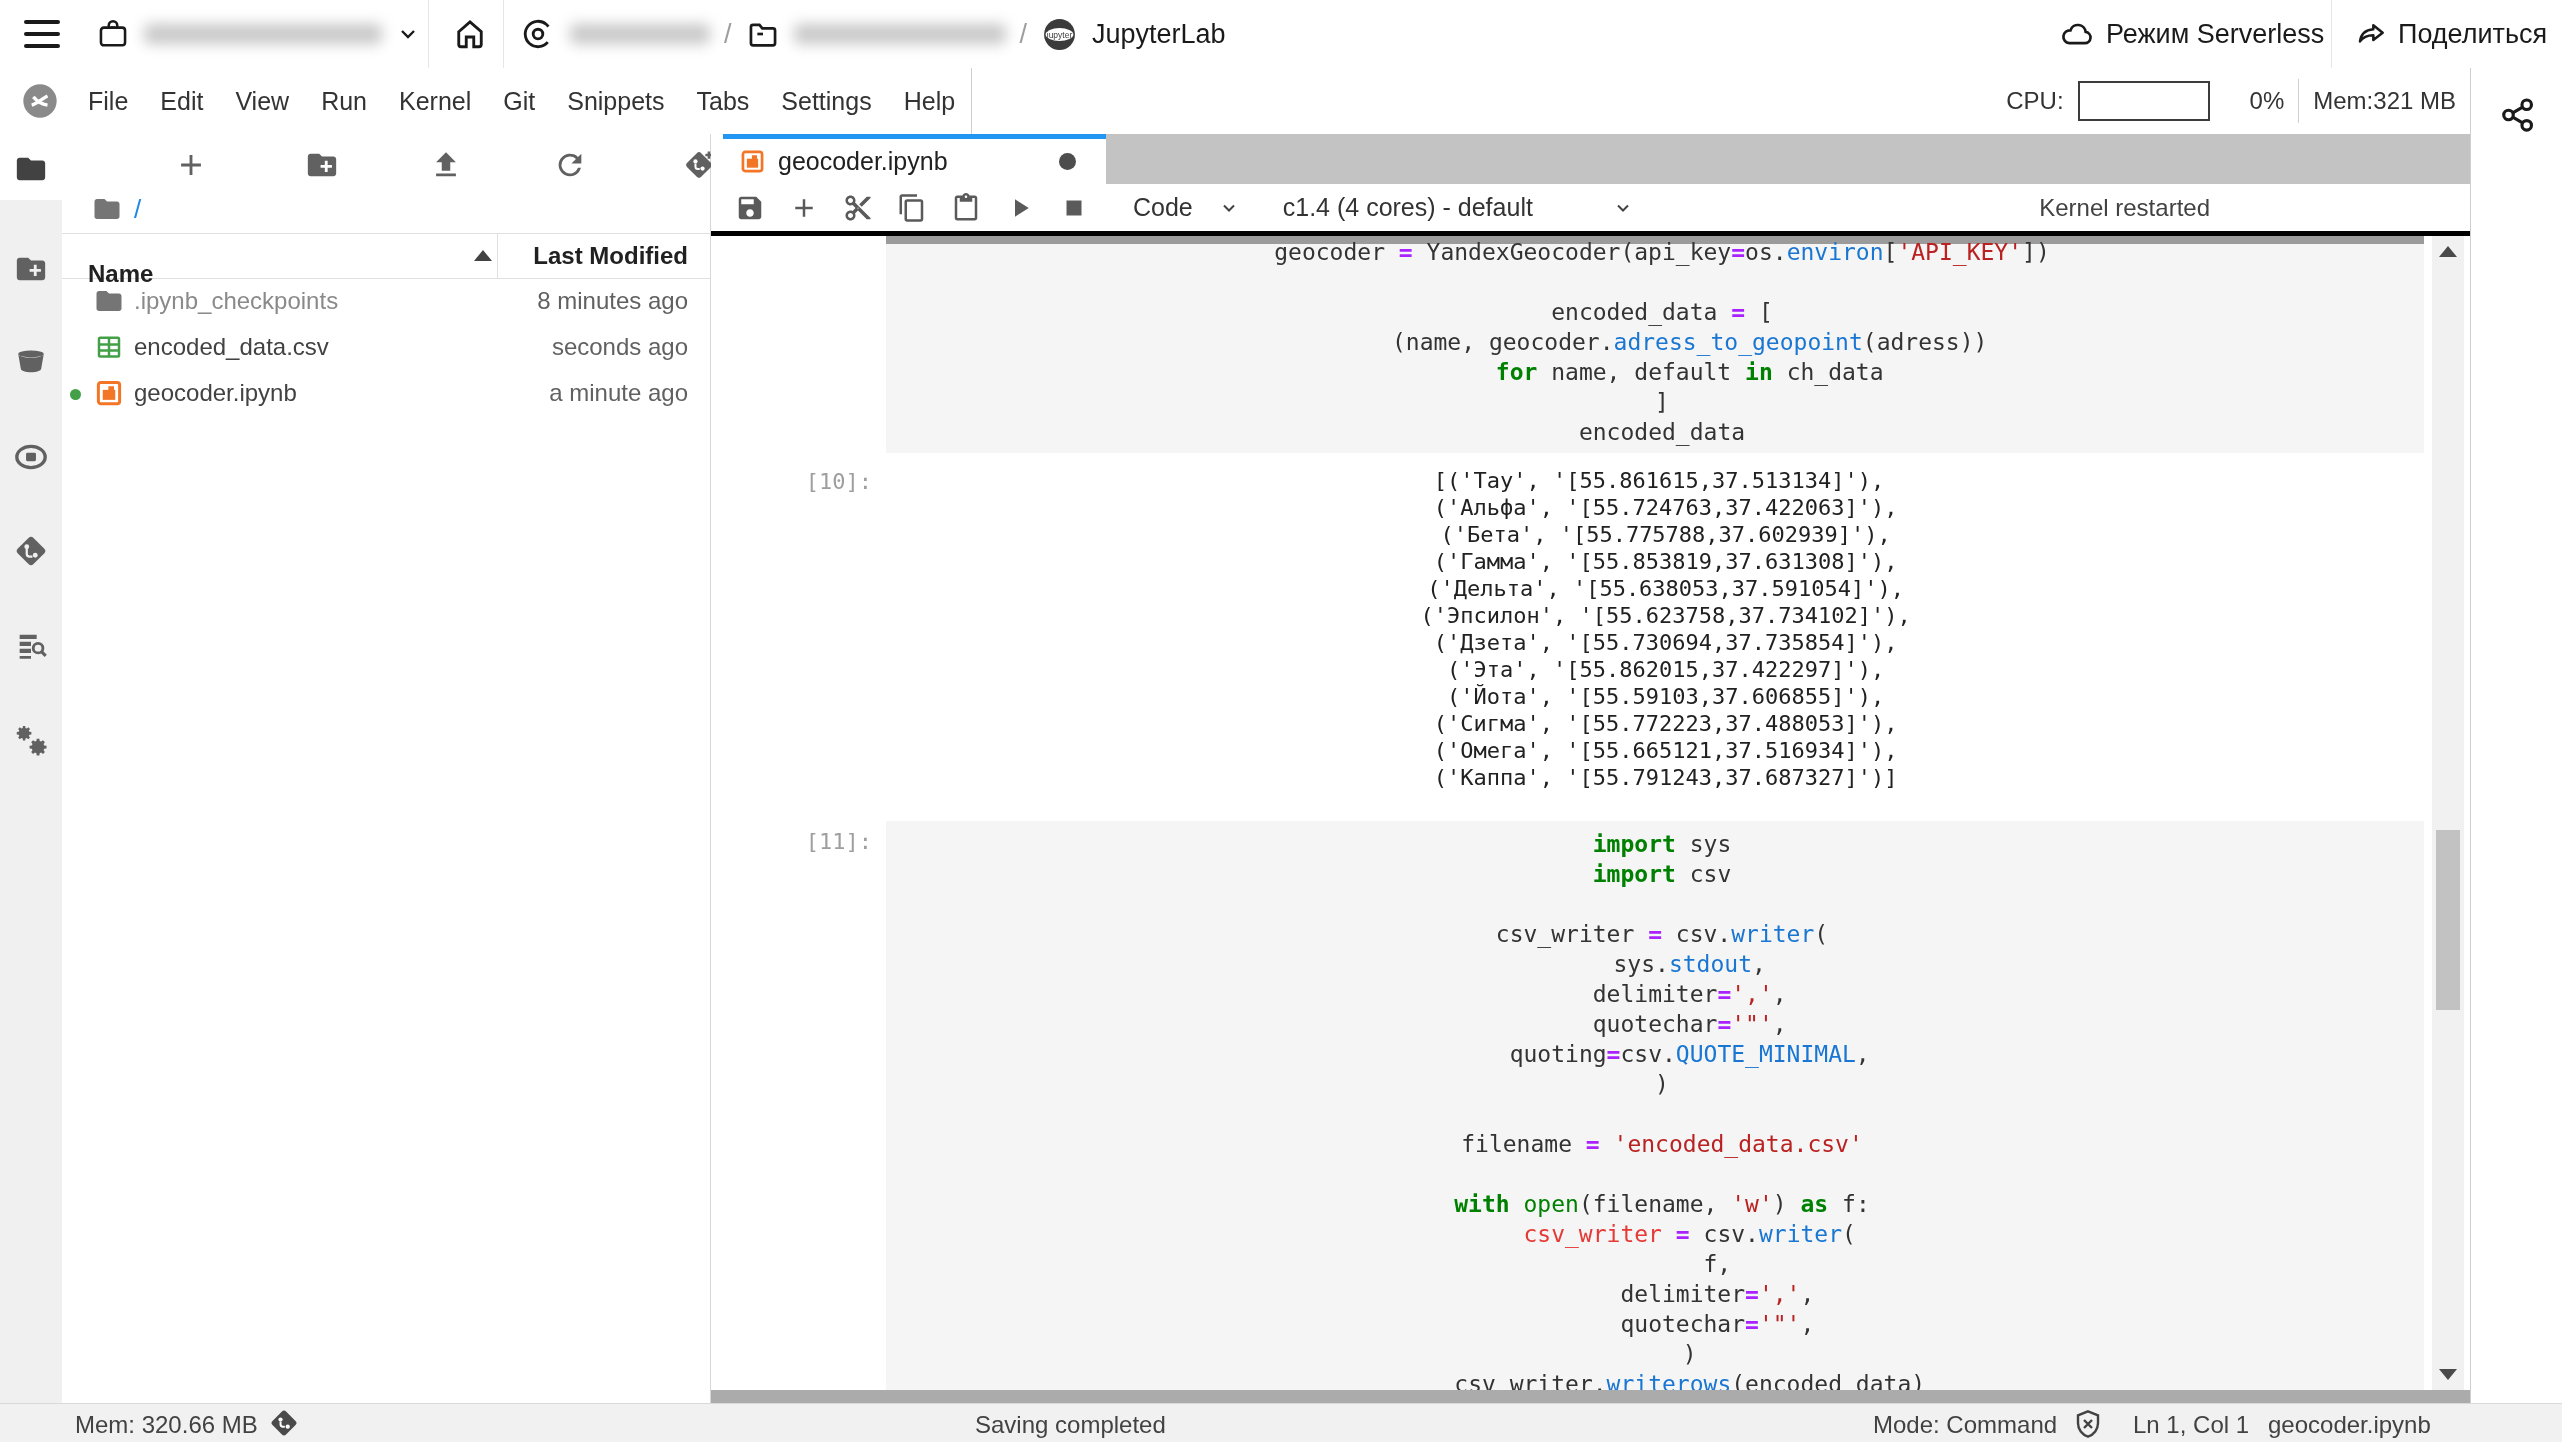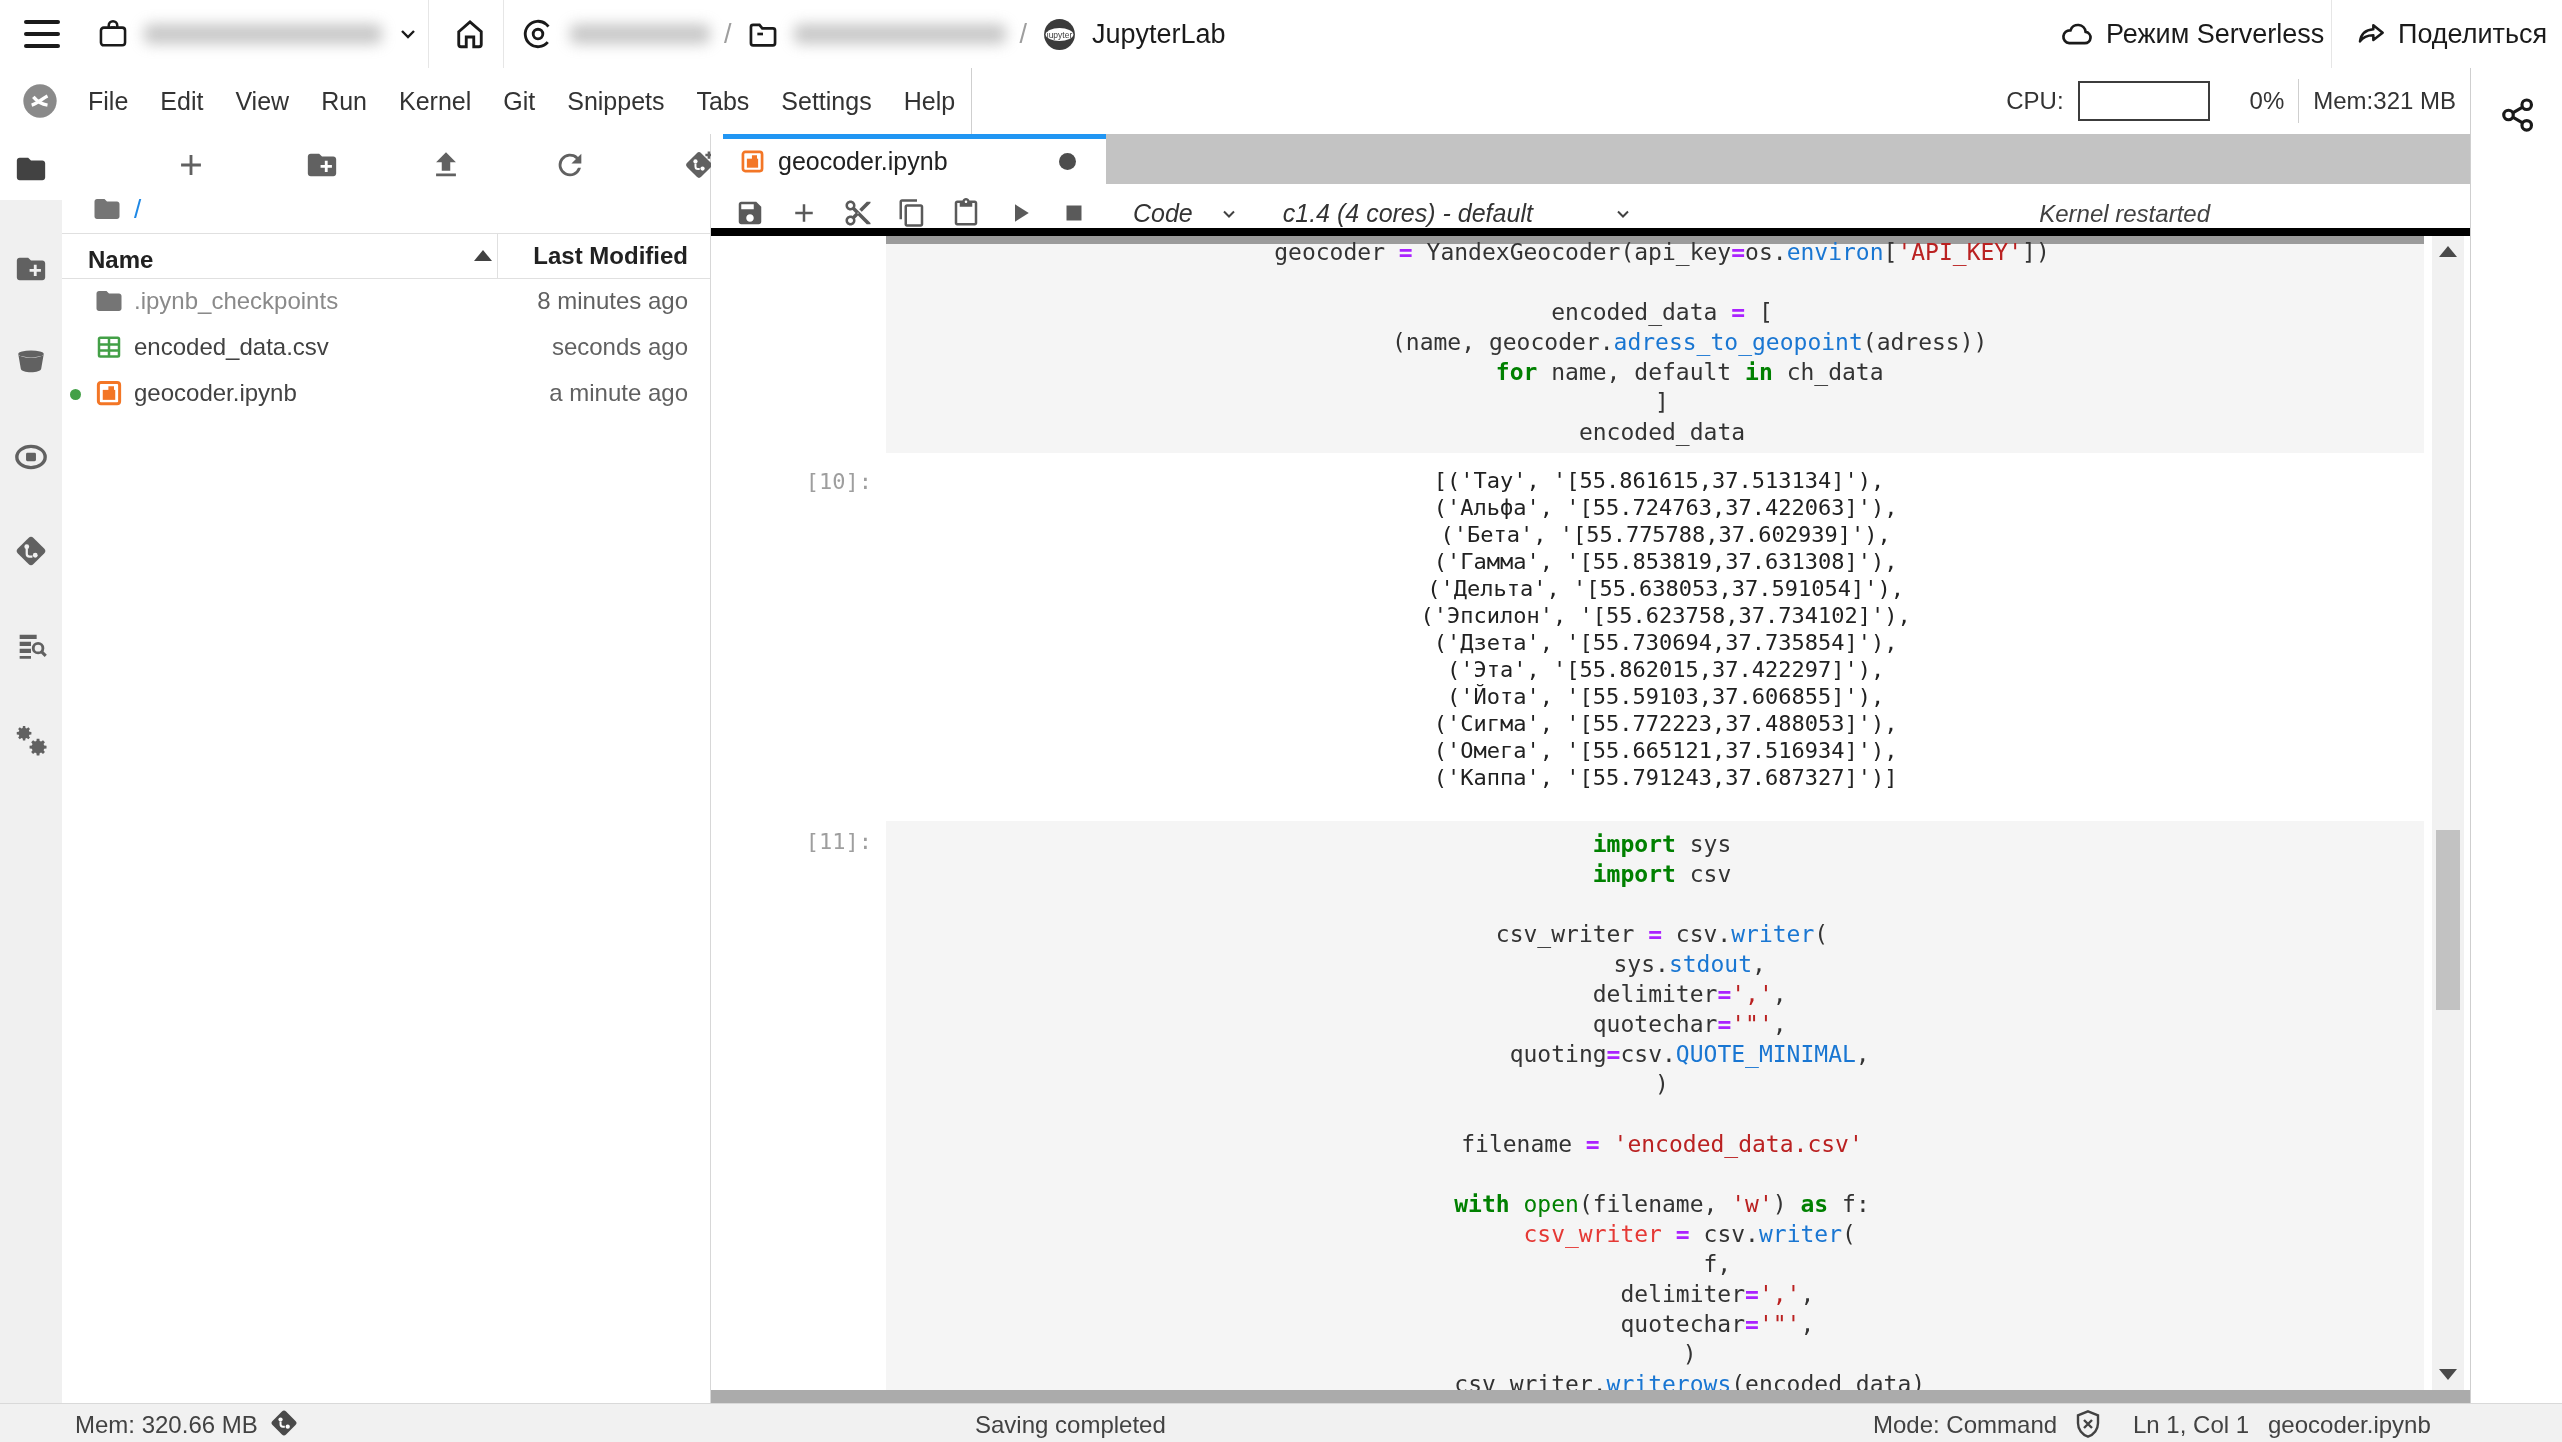--- a/index.html
+++ b/index.html
@@ -31,41 +31,41 @@
   #activitybar{left:0;top:134px;width:62px;height:1270px;background:#fff;}
   #activitybar .gray{position:absolute;left:0;top:66px;width:62px;height:1204px;background:#f0f0f0;}
   .act-icon{position:absolute;left:14px;width:34px;height:34px;cursor:pointer;}
 
   
   #filebrowser{left:62px;top:134px;width:648px;height:1270px;background:#fff;border-right:1px solid #d7d7d7;}
   .fb-toolbar-icon{position:absolute;top:14px;width:34px;height:34px;cursor:pointer;}
   #fb-crumb{position:absolute;left:30px;top:58px;height:34px;display:flex;align-items:center;gap:12px;}
   #fb-crumb .slash{color:#1e88e5;font-size:26px;}
   #fb-header{position:absolute;left:0;top:99px;width:648px;height:44px;border-top:1px solid #e0e0e0;border-bottom:1px solid #e0e0e0;}
-  #fb-header .hname{position:absolute;left:26px;top:12px;font-size:24px;font-weight:bold;color:#212121;}
+  #fb-header .hname{position:absolute;left:26px;top:26px;font-size:24px;font-weight:bold;color:#212121;}
   #fb-header .hmod{position:absolute;right:22px;top:8px;font-size:24px;font-weight:bold;color:#212121;}
   #fb-header .sort-caret{position:absolute;left:412px;top:16px;width:0;height:0;
       border-left:9px solid transparent;border-right:9px solid transparent;border-bottom:11px solid #424242;}
   #fb-header .col-div{position:absolute;left:435px;top:0;width:1px;height:44px;background:#e0e0e0;}
   .fb-row{position:absolute;left:0;width:648px;height:46px;cursor:pointer;}
   .fb-row .ficon{position:absolute;left:32px;top:8px;width:30px;height:30px;}
   .fb-row .fname{position:absolute;left:72px;top:9px;font-size:24px;color:#424242;}
   .fb-row .fmod{position:absolute;right:22px;top:9px;font-size:24px;color:#616161;}
   .fb-row.dim .fname{color:#8a8a8a;}
   .open-dot{position:absolute;left:8px;top:19px;width:11px;height:11px;border-radius:50%;background:#43a047;}
 
   
   #tabbar{left:711px;top:134px;width:1759px;height:50px;background:#c3c3c3;}
   #tabbar .lead{position:absolute;left:0;top:0;width:12px;height:50px;background:#fff;}
   #nb-tab{position:absolute;left:12px;top:0;width:383px;height:50px;background:#fff;
           border-top:5px solid #2196f3;display:flex;align-items:center;padding:0 16px;box-sizing:border-box;cursor:pointer;}
   #nb-tab .tab-label{font-size:25px;color:#212121;margin-left:12px;}
   #nb-tab .dirty-dot{width:17px;height:17px;border-radius:50%;background:#4d4d4d;margin-left:auto;margin-right:14px;cursor:pointer;}
 
-  #nb-toolbar{left:711px;top:184px;width:1759px;height:52px;background:#fff;border-bottom:8px solid #000000;display:flex;align-items:flex-end;box-sizing:border-box;font-style:italic;}
+  #nb-toolbar{left:711px;top:184px;width:1759px;height:52px;background:#fff;border-bottom:5px solid #000000;display:flex;align-items:center;box-sizing:border-box;}
   .nbt-icon{width:30px;height:30px;margin-left:24px;cursor:pointer;flex:none;}
   .nbt-select{font-size:25px;color:#333;cursor:pointer;display:flex;align-items:center;}
   .chev{width:20px;height:20px;margin-left:26px;}
   #kernel-status{margin-left:auto;margin-right:260px;font-size:24px;color:#424242;}
 
   #nb-content{left:711px;top:236px;width:1721px;height:1154px;background:#fff;overflow:hidden;}
   .cell-row{display:flex;align-items:flex-start;}
   .gutter{width:175px;flex:none;text-align:right;box-sizing:border-box;padding-right:14px;
           font-family:"DejaVu Sans Mono",monospace;font-size:22px;color:#9e9e9e;}
   .cm-editor{flex:1;margin-right:8px;background:#f5f5f5;overflow:hidden;cursor:text;}

